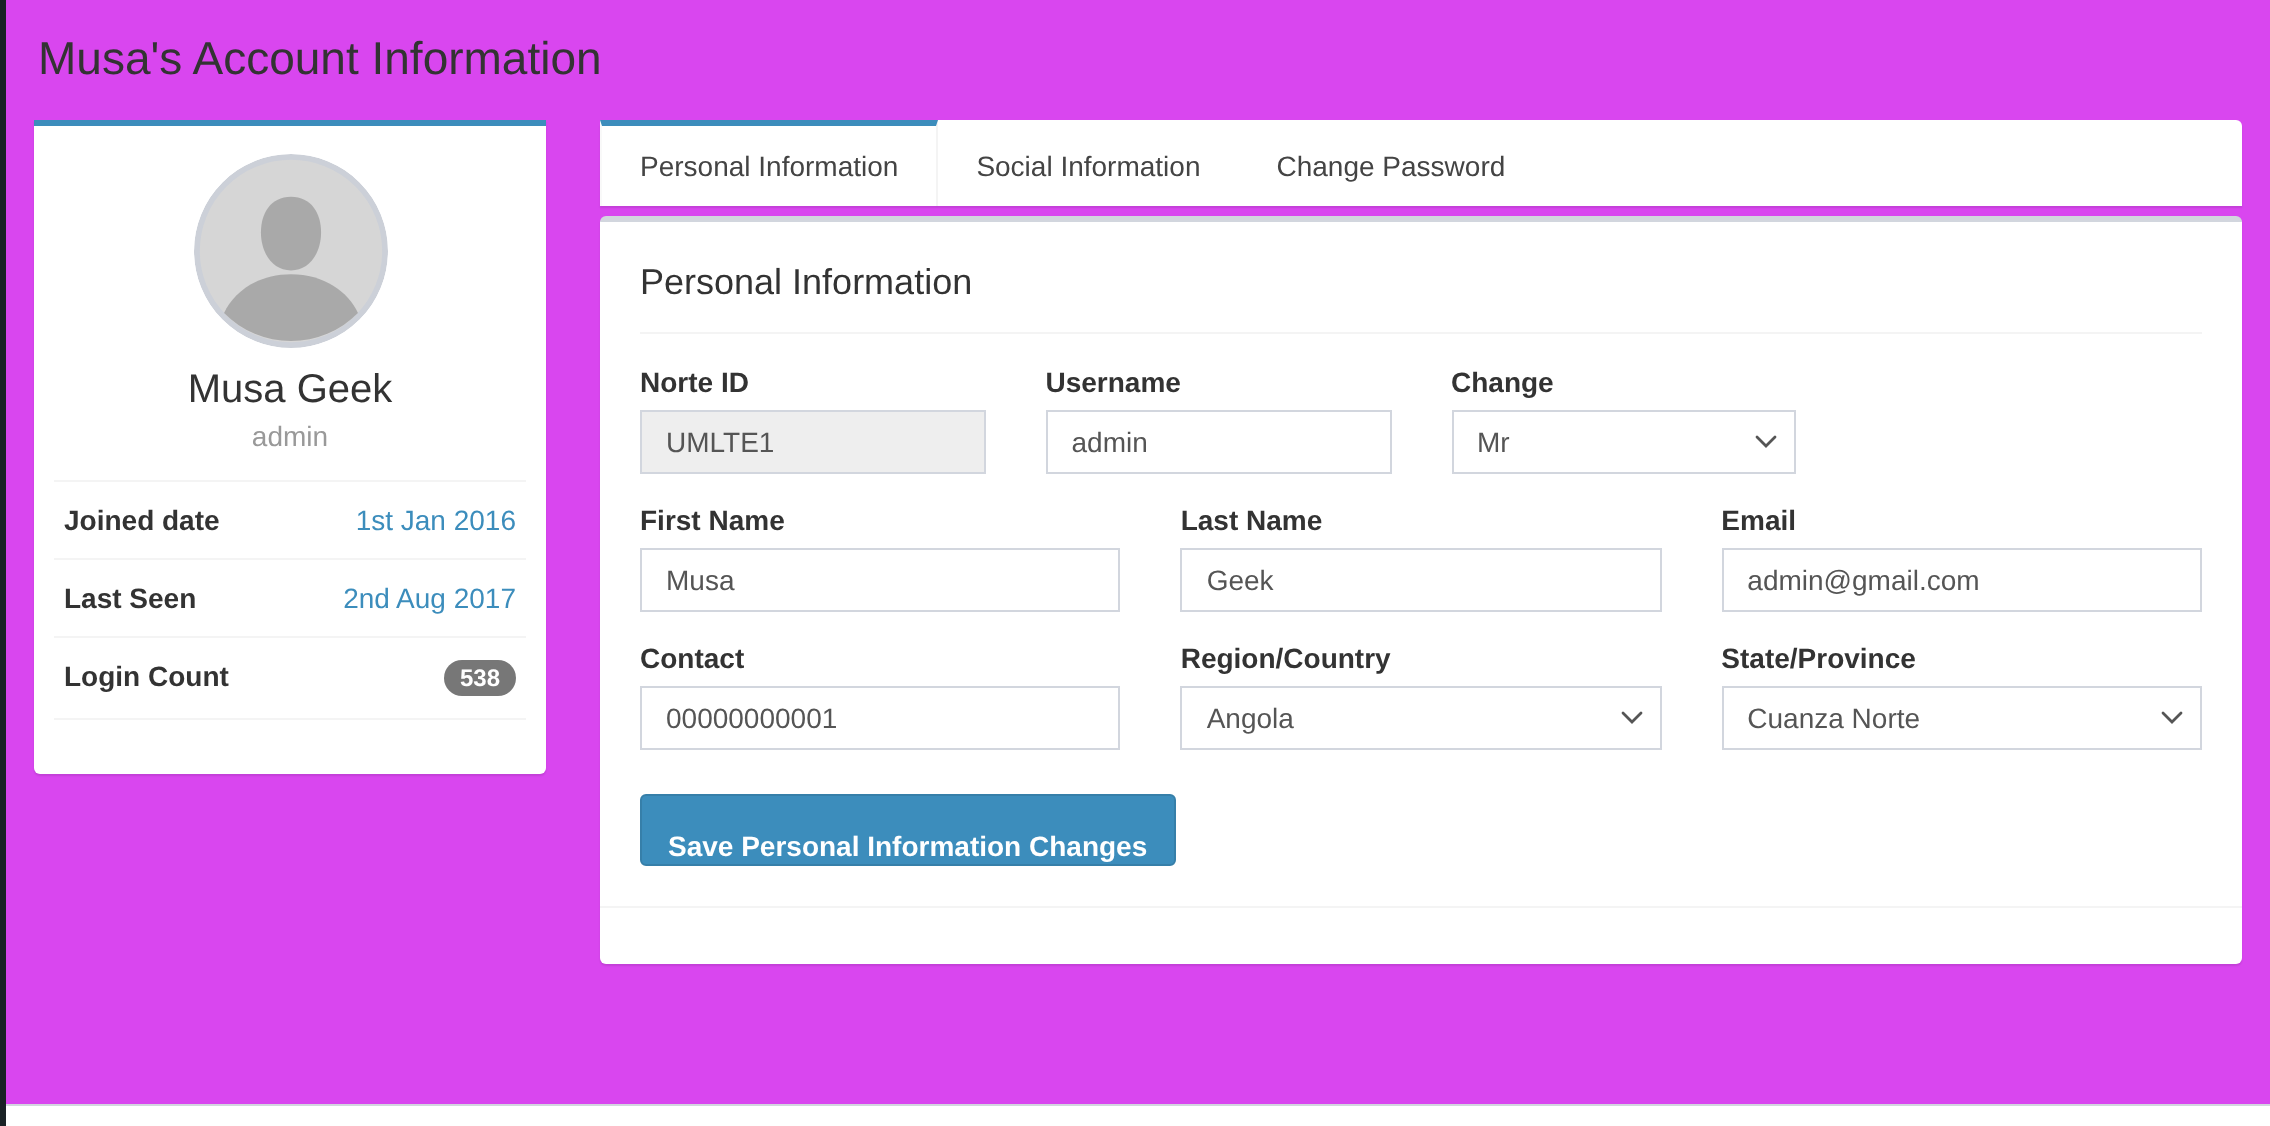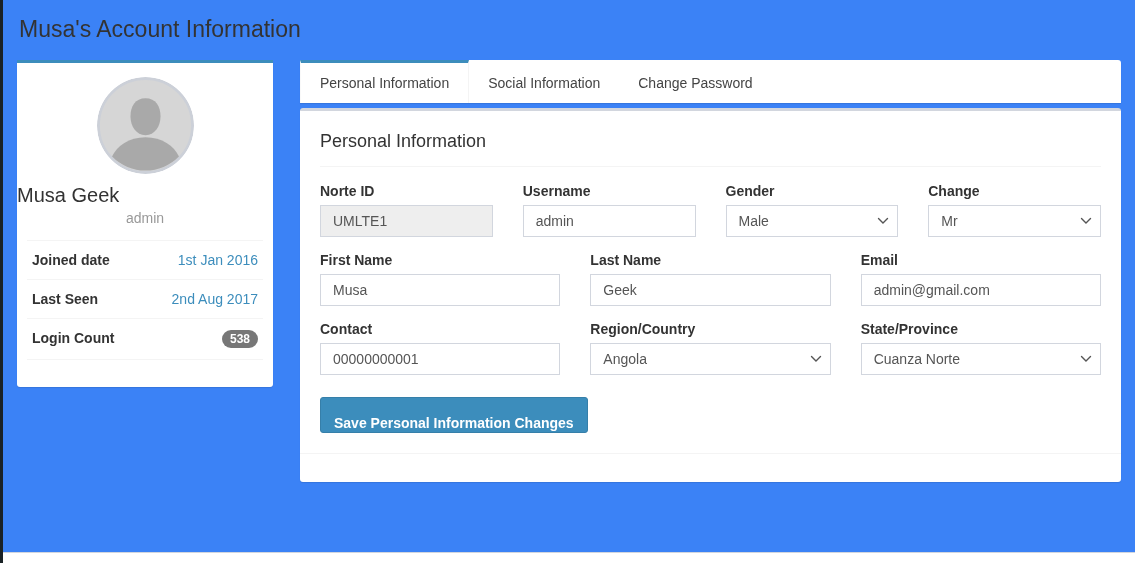--- a/index.html
+++ b/index.html
@@ -6,21 +6,21 @@
   html, body { margin: 0; padding: 0; }
   body {
     font-family: "Liberation Sans", sans-serif;
     background: #ecf0f5;
     color: #333;
   }
   .app {
     position: relative;
     width: 1135px;
     height: 563px;
-    background: #3b82f6;
+    background: #d946ef;
     overflow: hidden;
   }
   .left-edge {
     position: absolute; left: 0; top: 0; bottom: 0;
     width: 3px; background: #1a2226;
   }
   .wrapper { margin-left: 3px; padding: 0 14px; }
   .page-title {
     font-size: 23px; font-weight: 400; color: #333;
     margin: 0; padding: 16px 0 16px 2px; line-height: 1.2;
@@ -31,21 +31,21 @@
   .profile-card {
     flex: none; width: 256px;
     background: #fff;
     border-top: 3px solid #3c8dbc;
     border-radius: 0 0 3px 3px;
     box-shadow: 0 1px 1px rgba(0,0,0,.1);
     padding-bottom: 27px;
   }
   .avatar-wrap { display: flex; justify-content: center; padding-top: 14px; }
   .avatar { width: 97px; height: 97px; border-radius: 50%; display: block; }
-  .profile-name { text-align: left; font-size: 20px; font-weight: 400; margin: 10px 0 3px; color: #333; }
+  .profile-name { text-align: center; font-size: 20px; font-weight: 400; margin: 10px 0 3px; color: #333; }
   .profile-role { text-align: center; font-size: 14px; color: #999; margin: 0 0 14px; }
   .stats { list-style: none; margin: 0 10px; padding: 0; }
   .stats li {
     display: flex; justify-content: space-between; align-items: flex-start;
     padding: 11px 5px; border-top: 1px solid #f4f4f4; font-size: 14px;
   }
   .stats li:last-child { border-bottom: 1px solid #f4f4f4; }
   .stat-label { font-weight: bold; color: #333; }
   .stat-link { color: #3c8dbc; text-decoration: none; cursor: pointer; }
   .badge {
@@ -184,33 +184,20 @@
               <div class="form-row cols-4">
                 <div class="form-group">
                   <label>Norte ID</label>
                   <input class="form-control" type="text" disabled="" value="UMLTE1" style="">
                 </div>
                 <div class="form-group">
                   <label>Username</label>
                   <input class="form-control" type="text" value="admin" style="">
                 </div>
                 <div class="form-group">
-                  <label>Gender</label>
-                  <div class="select-wrap">
-                    <select class="form-control">
-                      <option>Male</option>
-                    </select>
-                    <span class="chevron">
-                      <svg width="12" height="8" viewBox="0 0 12 8">
-                          <path d="M1.5 1.5 L6 6 L10.5 1.5" stroke="#555" stroke-width="1.4" fill="none" stroke-linecap="round"></path>
-                        </svg>
-                    </span>
-                  </div>
-                </div>
-                <div class="form-group">
                   <label>Change</label>
                   <div class="select-wrap">
                     <select class="form-control">
                       <option>Mr</option>
                     </select>
                     <span class="chevron">
                       <svg width="12" height="8" viewBox="0 0 12 8">
                           <path d="M1.5 1.5 L6 6 L10.5 1.5" stroke="#555" stroke-width="1.4" fill="none" stroke-linecap="round"></path>
                         </svg>
                     </span>

